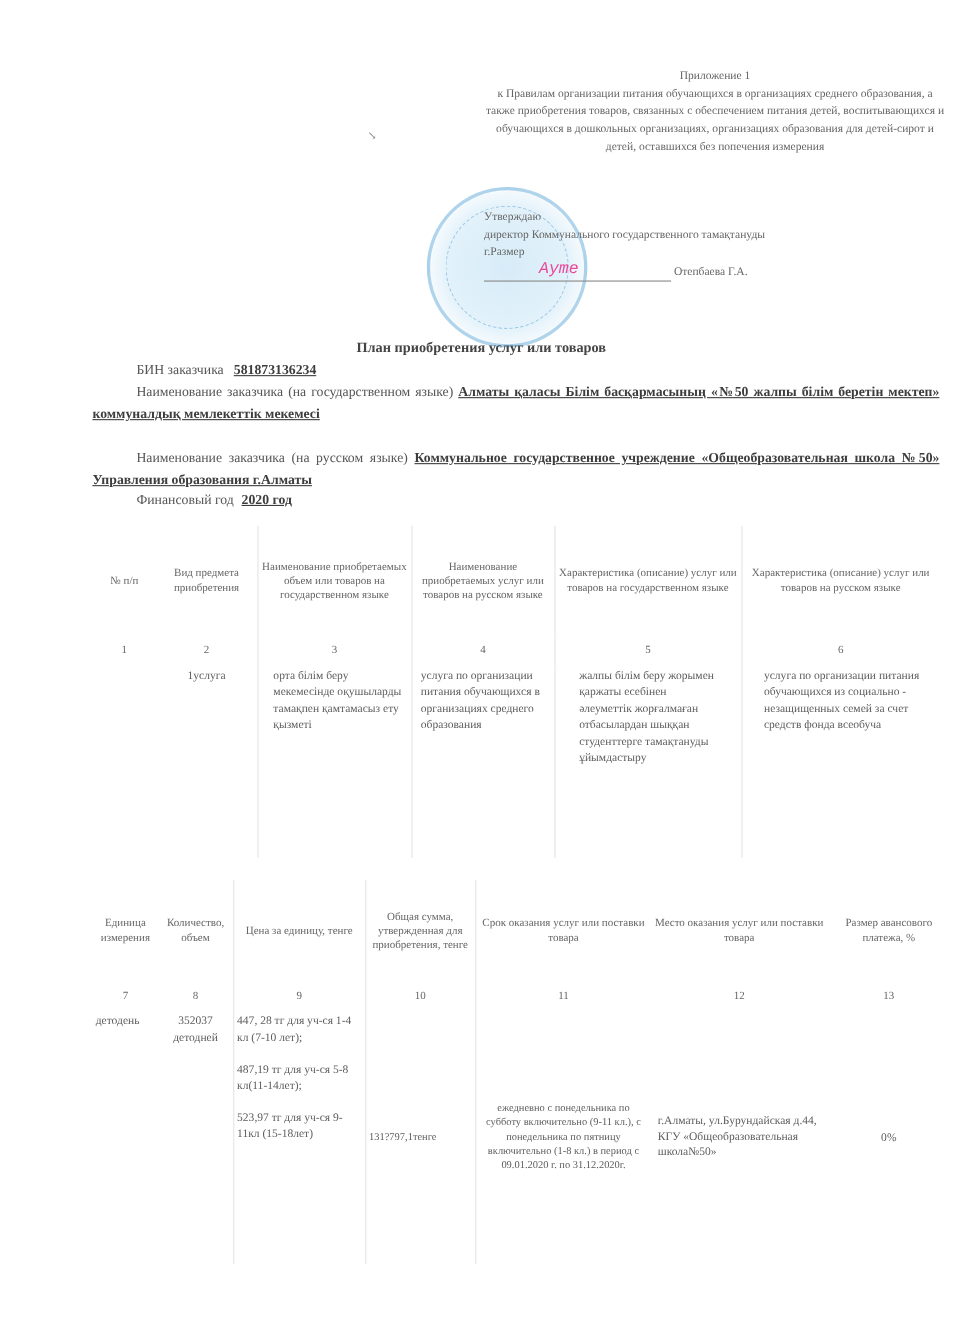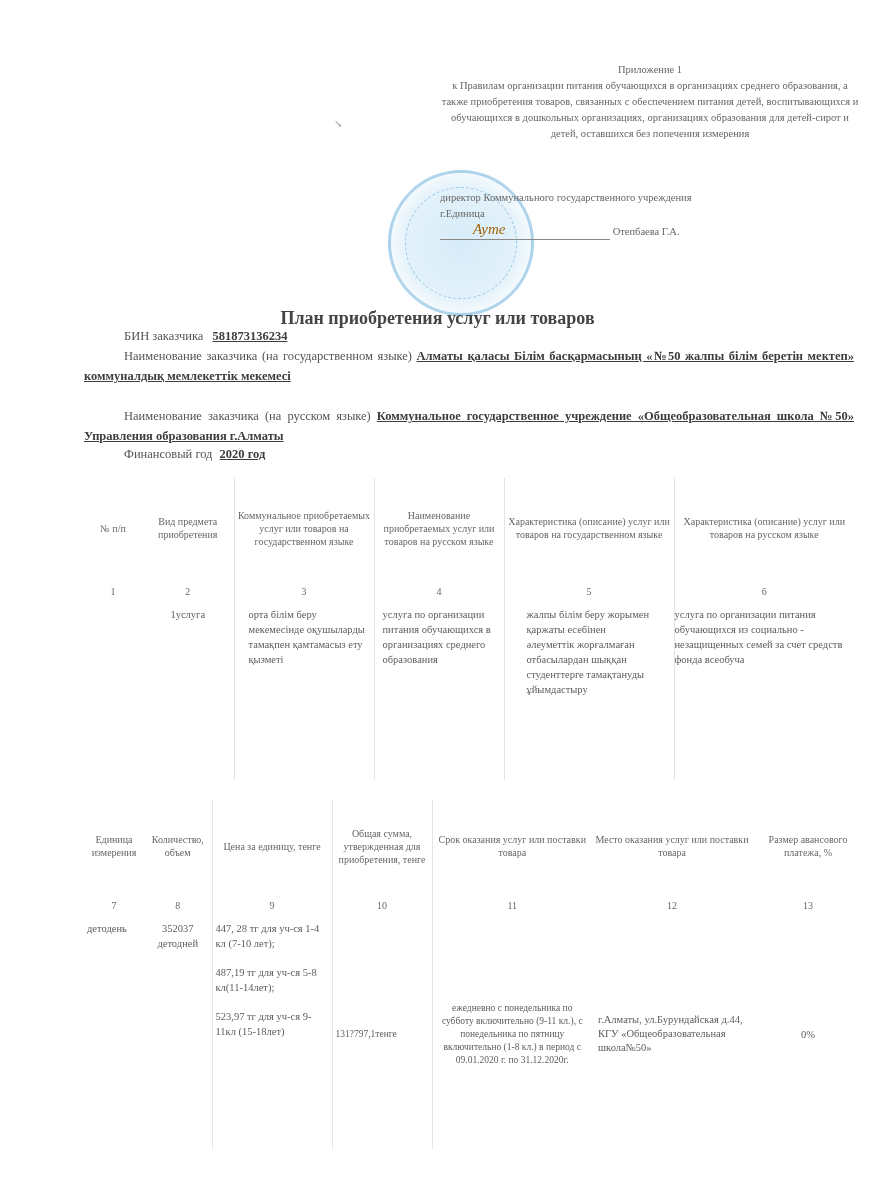--- a/index.html
+++ b/index.html
@@ -4,26 +4,26 @@
   <style>
     html, body { margin: 0; padding: 0; }
     body {
       width: 875px; height: 1200px; background: #ffffff; position: relative; overflow: hidden;
       font-family: "Liberation Serif", "DejaVu Serif", serif; color: #5a5a5a;
     }
     .abs { position: absolute; }
     .appendix { left: 440px; top: 62px; width: 420px; text-align: center; font-size: 10.5px; line-height: 16px; color: #666; }
     .approve { left: 440px; top: 190px; width: 400px; font-size: 10.5px; line-height: 16px; color: #666; }
     .approve .sigline { display: inline-block; width: 170px; border-bottom: 1px solid #888; height: 14px; vertical-align: bottom; position: relative; }
-    .sig { position: absolute; left: 33px; top: -4px; font-size: 15px; color: #a16207; font-style: italic; font-family: Liberation Serif, serif; }
+    .sig { position: absolute; left: 50px; top: -4px; font-size: 15px; color: #ec4899; font-style: italic; font-family: Liberation Mono, monospace; }
     .stamp { left: 388px; top: 170px; width: 140px; height: 140px; border-radius: 50%;
       border: 3px solid rgba(80,160,210,0.45); background: radial-gradient(circle, rgba(140,200,235,0.35) 0%, rgba(140,200,235,0.25) 55%, rgba(140,200,235,0.1) 70%, rgba(255,255,255,0) 72%); }
     .stamp::after { content: ""; position: absolute; left: 14px; top: 14px; right: 14px; bottom: 14px; border-radius: 50%; border: 1px dashed rgba(80,160,210,0.5); }
     .mark { left: 334px; top: 118px; font-size: 10px; color: #888; }
-    .title { left: 0; width: 875px; top: 308px; text-align: center; font-size: 18px; font-weight: bold; color: #444; }
+    .title { left: 0; width: 875px; top: 308px; text-align: center; font-size: 13px; font-weight: bold; color: #444; }
     .field { left: 84px; width: 770px; font-size: 12.5px; line-height: 20px; color: #555; text-align: justify; }
     .field .u { text-decoration: underline; font-weight: bold; color: #3d3d3d; }
     .field .ind { padding-left: 40px; }
     table { border-collapse: collapse; position: absolute; font-size: 10px; color: #666; }
     td { vertical-align: top; padding: 2px 3px; }
     .hdr td { text-align: center; vertical-align: middle; line-height: 13px; }
     .num td { text-align: center; padding: 8px 3px; }
     .vline { border-left: 1px solid #e4e4e4; }
     .body-cell { font-size: 10.5px; line-height: 15px; color: #5d5d5d; }
   </style>
@@ -33,22 +33,23 @@
 <div class="abs appendix">
   <div>Приложение 1</div>
   <div>к Правилам организации питания обучающихся в организациях среднего образования, а также приобретения товаров, связанных с обеспечением питания детей, воспитывающихся и обучающихся в дошкольных организациях, организациях образования для детей-сирот и детей, оставшихся без попечения измерения</div>
 </div>
 
 <div class="abs mark">↘</div>
 
 <div class="abs stamp"></div>
 
 <div class="abs approve">
-  <div>директор Коммунального государственного учреждения</div>
-  <div>г.Единица</div>
+  <div>Утверждаю</div>
+  <div>директор Коммунального государственного тамақтануды</div>
+  <div>г.Размер</div>
   <div style="margin-top:2px;">
     <span class="sigline">
       <span class="sig">Ayme</span>
     </span>
     <span>Отепбаева Г.А.</span>
   </div>
 </div>
 
 <div class="abs title">План приобретения услуг или товаров</div>
 
@@ -75,40 +76,40 @@
       <col style="width:92px">
       <col style="width:140px">
       <col style="width:130px">
       <col style="width:170px">
       <col style="width:180px">
   </colgroup>
   <tbody>
       <tr class="hdr" style="height:100px;">
     <td>№ п/п</td>
     <td>Вид предмета приобретения</td>
-    <td class="vline">Коммунальное приобретаемых услуг или товаров на государственном языке</td>
+    <td class="vline">Наименование приобретаемых объем или товаров на государственном языке</td>
     <td class="vline">Наименование приобретаемых услуг или товаров на русском языке</td>
     <td class="vline">Характеристика (описание) услуг или товаров на государственном языке</td>
     <td class="vline">Характеристика (описание) услуг или товаров на русском языке</td>
   </tr>
   <tr class="num">
     <td>1</td>
     <td>2</td>
     <td class="vline">3</td>
     <td class="vline">4</td>
     <td class="vline">5</td>
     <td class="vline">6</td>
   </tr>
   <tr style="height:175px;">
     <td class="body-cell"></td>
     <td class="body-cell" style="text-align:center;">1услуга</td>
     <td class="body-cell vline" style="padding-left:14px;">орта білім беру мекемесінде оқушыларды тамақпен қамтамасыз ету қызметі</td>
     <td class="body-cell vline" style="padding-left:8px;">услуга по организации питания обучающихся в организациях среднего образования</td>
     <td class="body-cell vline" style="padding-left:22px; padding-right:20px;">жалпы білім беру жорымен қаржаты есебінен әлеуметтік жорғалмаған отбасылардан шыққан студенттерге тамақтануды ұйымдастыру</td>
-    <td class="body-cell vline" style="padding-left:0;">услуга по организации питания обучающихся из социально - незащищенных семей за счет средств фонда всеобуча</td>
+    <td class="body-cell vline" style="padding-left:20px;">услуга по организации питания обучающихся из социально - незащищенных семей за счет средств фонда всеобуча</td>
   </tr>
 </tbody>
   </table>
 
 <table style="left:84px; top:800px; width:780px;">
   <colgroup>
     <col style="width:60px">
       <col style="width:68px">
       <col style="width:120px">
       <col style="width:100px">

